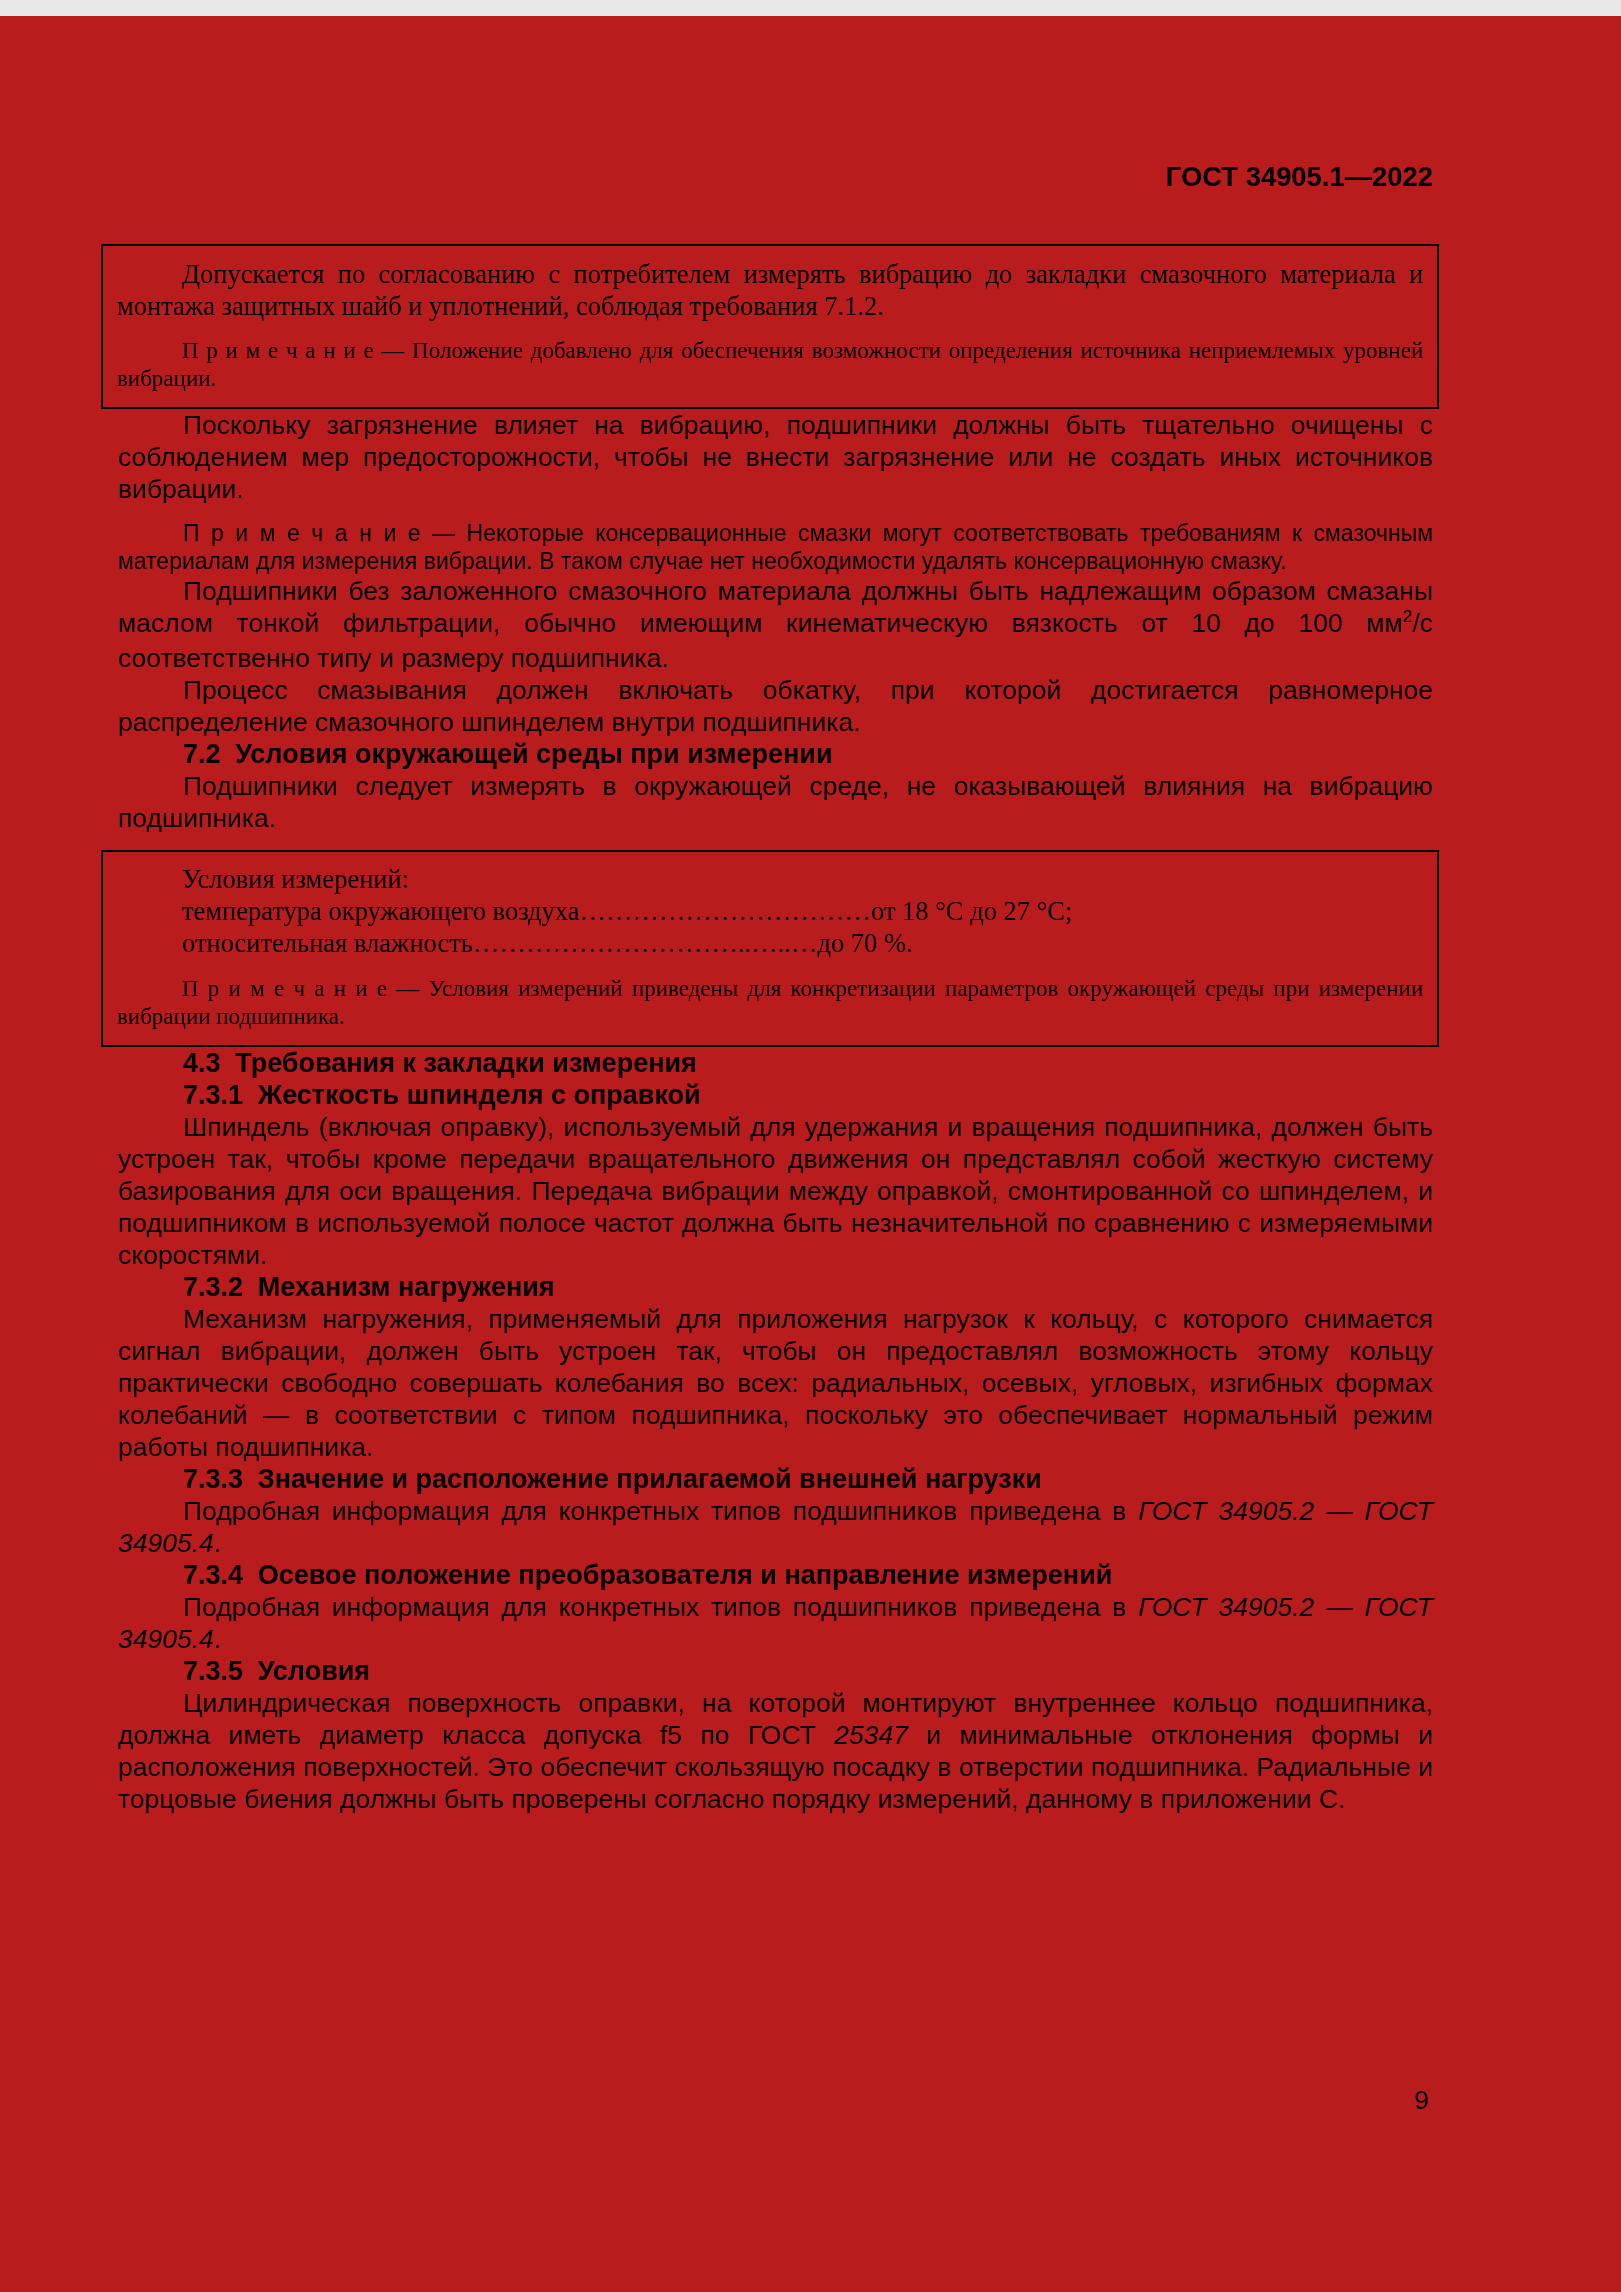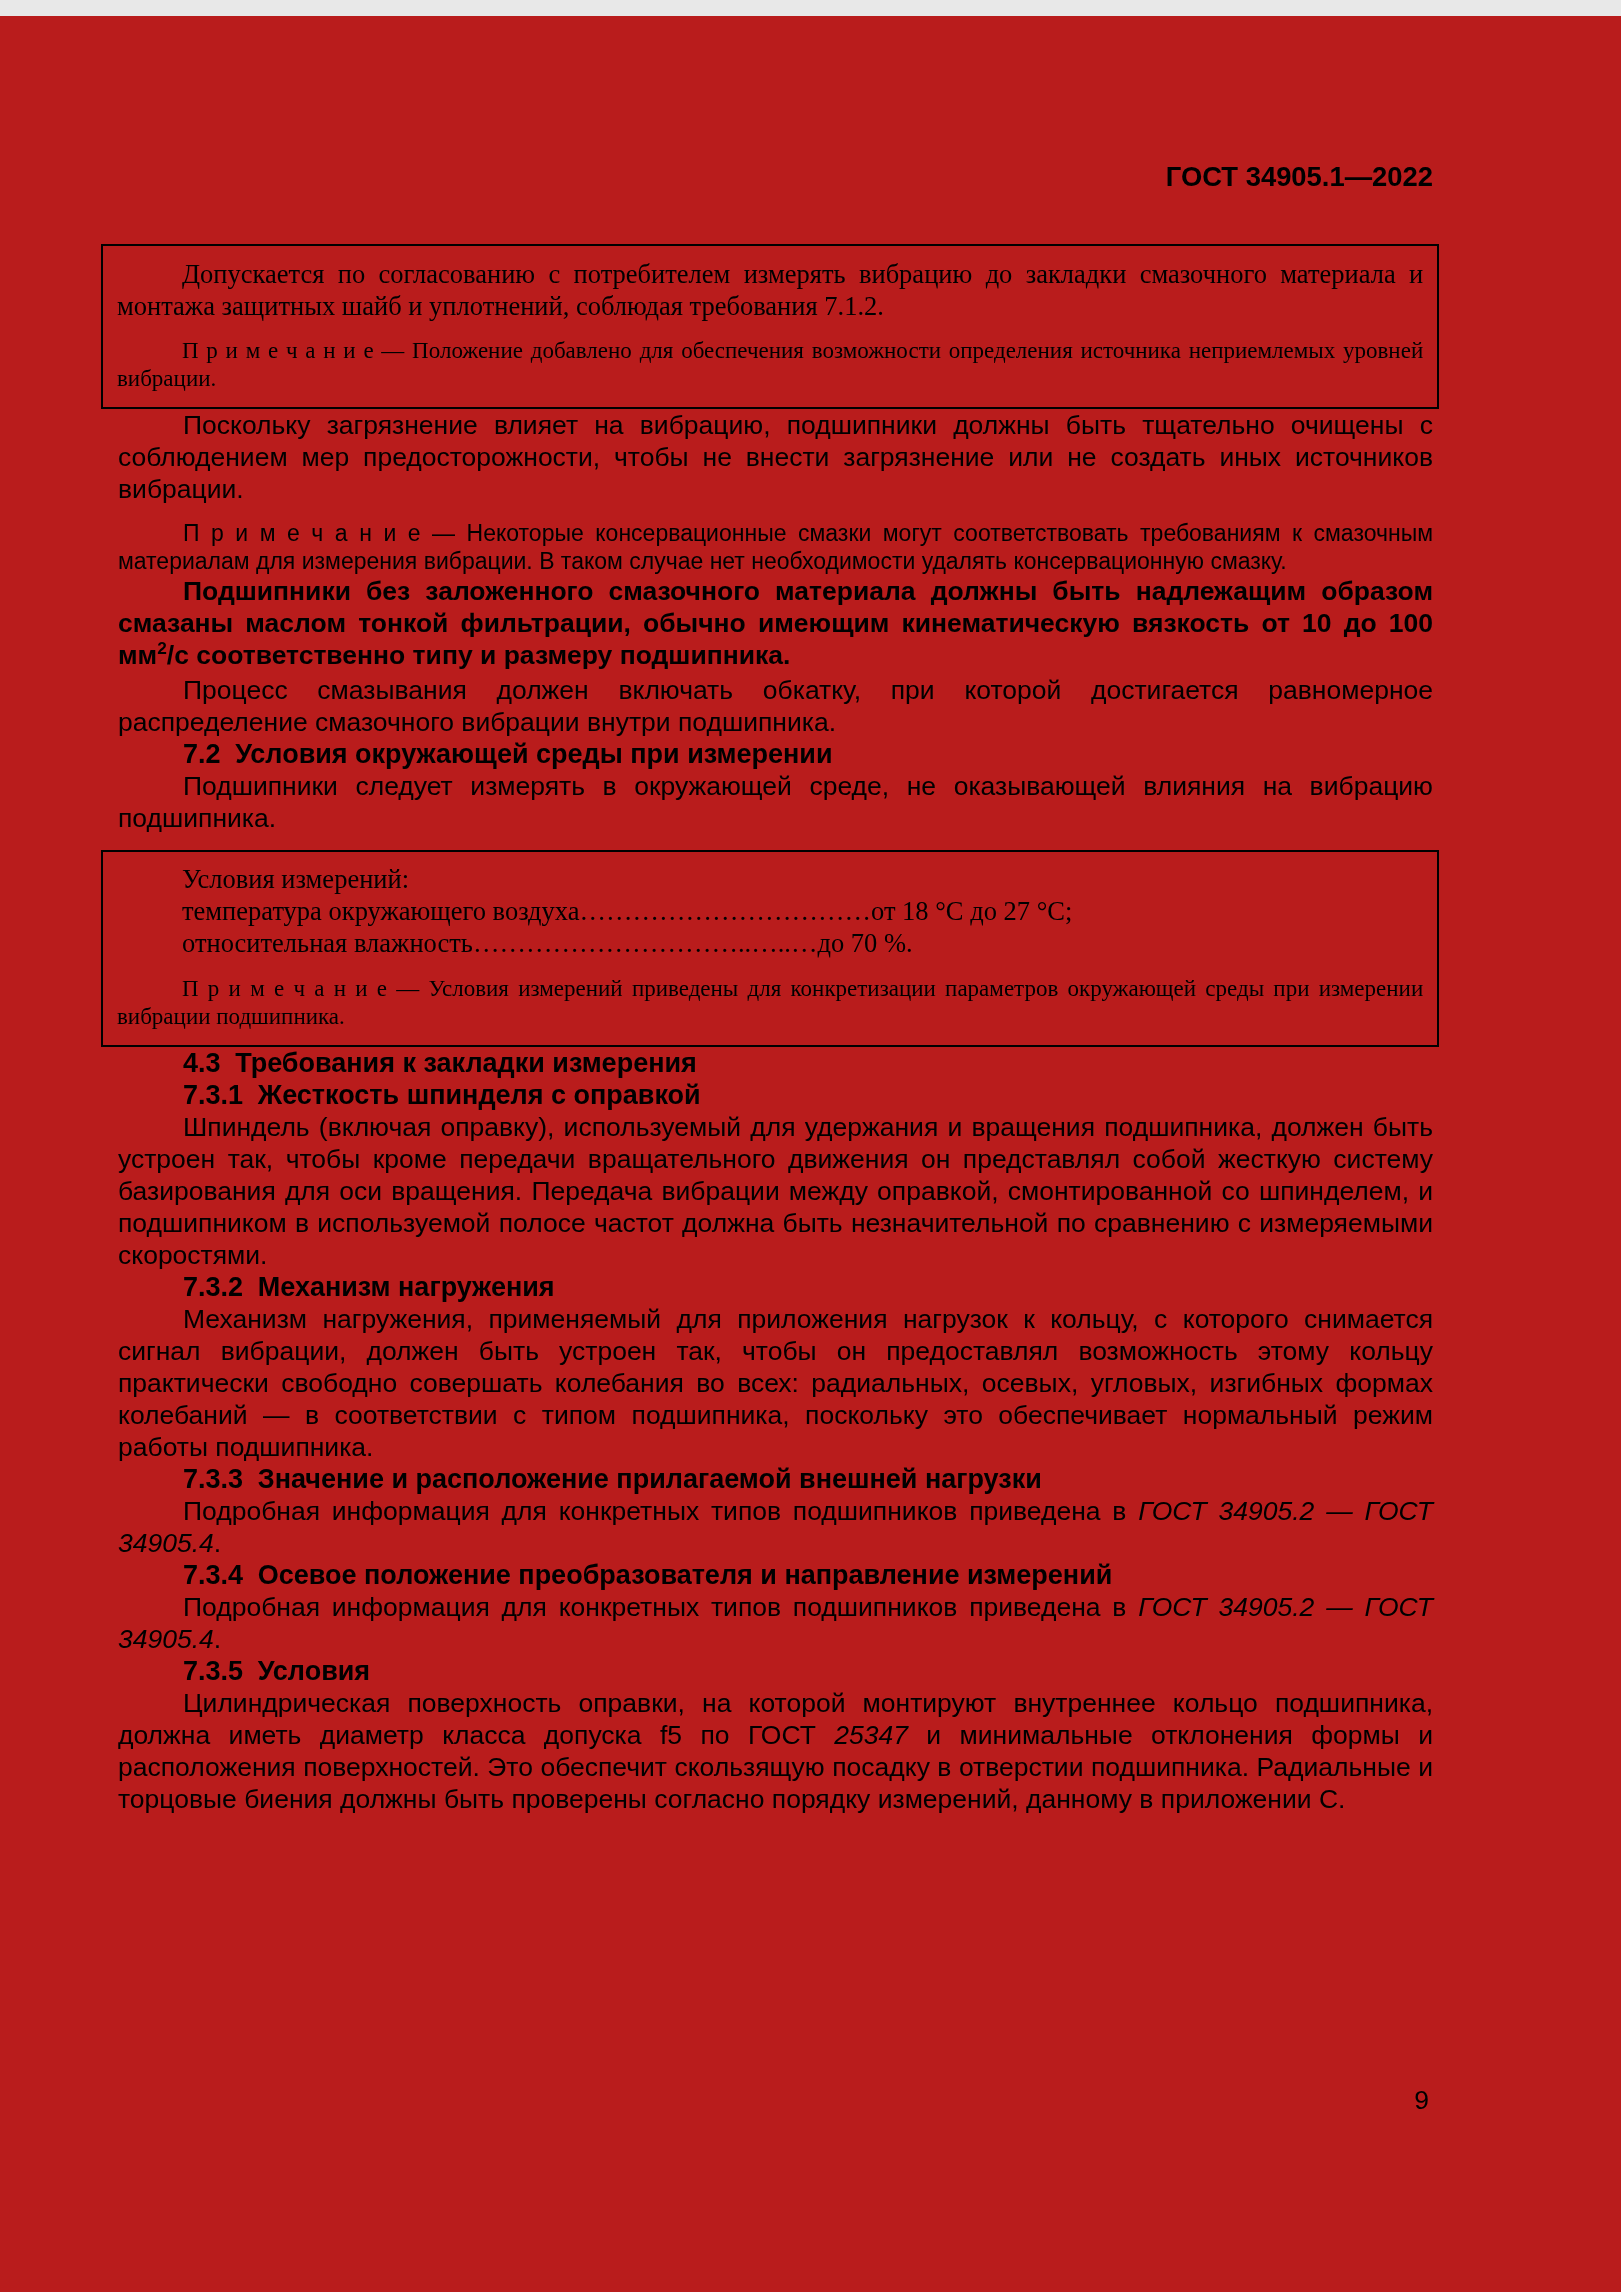--- a/index.html
+++ b/index.html
@@ -46,21 +46,21 @@
     white-space:nowrap;
   }
   h3.hd {
     font-size:27px; line-height:32px;
     font-weight:bold;
     margin:0 0 0 65px;
   }
   .hd .num { margin-right:14.7px; }
   .mt-lg { margin-top:31px; }
   .mt-md { margin-top:17.6px; }
-  .mt-sm { margin-top:11.8px;font-weight:bold; }
+  .mt-sm { margin-top:11.8px; }
   .it { font-style:italic; }
   .sup { font-size:0.65em; position:relative; top:-0.55em; }
   .page-number {
     position:absolute;
     top:2068px; right:192px;
     font-size:26.5px; line-height:32px;
   }
 </style>
 </head>
 <body>
@@ -72,21 +72,21 @@
   <div class="box">
     <p class="body">Допускается по согласованию с потребителем измерять вибрацию до закладки смазочного материала и монтажа защитных шайб и уплотнений, соблюдая требования 7.1.2.</p>
     <p class="note">П р и м е ч а н и е — Положение добавлено для обеспечения возможности определения источника неприемлемых уровней вибрации.</p>
   </div>
 
   <p class="body">Поскольку загрязнение влияет на вибрацию, подшипники должны быть тщательно очищены с соблюдением мер предосторожности, чтобы не внести загрязнение или не создать иных источников вибрации.</p>
   <p class="note">П р и м е ч а н и е — Некоторые консервационные смазки могут соответствовать требованиям к смазочным материалам для измерения вибрации. В таком случае нет необходимости удалять консервационную смазку.</p>
   <p class="body mt-sm">
     <span>Подшипники без заложенного смазочного материала должны быть надлежащим образом смазаны маслом тонкой фильтрации, обычно имеющим кинематическую вязкость от 10 до 100 мм</span><span class="sup">2</span><span>/с соответственно типу и размеру подшипника.</span>
   </p>
-  <p class="body">Процесс смазывания должен включать обкатку, при которой достигается равномерное распределение смазочного вибрации внутри подшипника.</p>
+  <p class="body">Процесс смазывания должен включать обкатку, при которой достигается равномерное распределение смазочного шпинделем внутри подшипника.</p>
 
   <h3 class="hd mt-lg">
     <span class="num">7.2</span><span>Условия окружающей среды при измерении</span>
   </h3>
   <p class="body mt-md">Подшипники следует измерять в окружающей среде, не оказывающей влияния на вибрацию подшипника.</p>
 
   <div class="box box2">
     <p class="cond">Условия измерений:</p>
     <p class="cond">
       <span>температура окружающего воздуха</span><span>……………………………</span><span>от 18 °С до 27 °С;</span>

